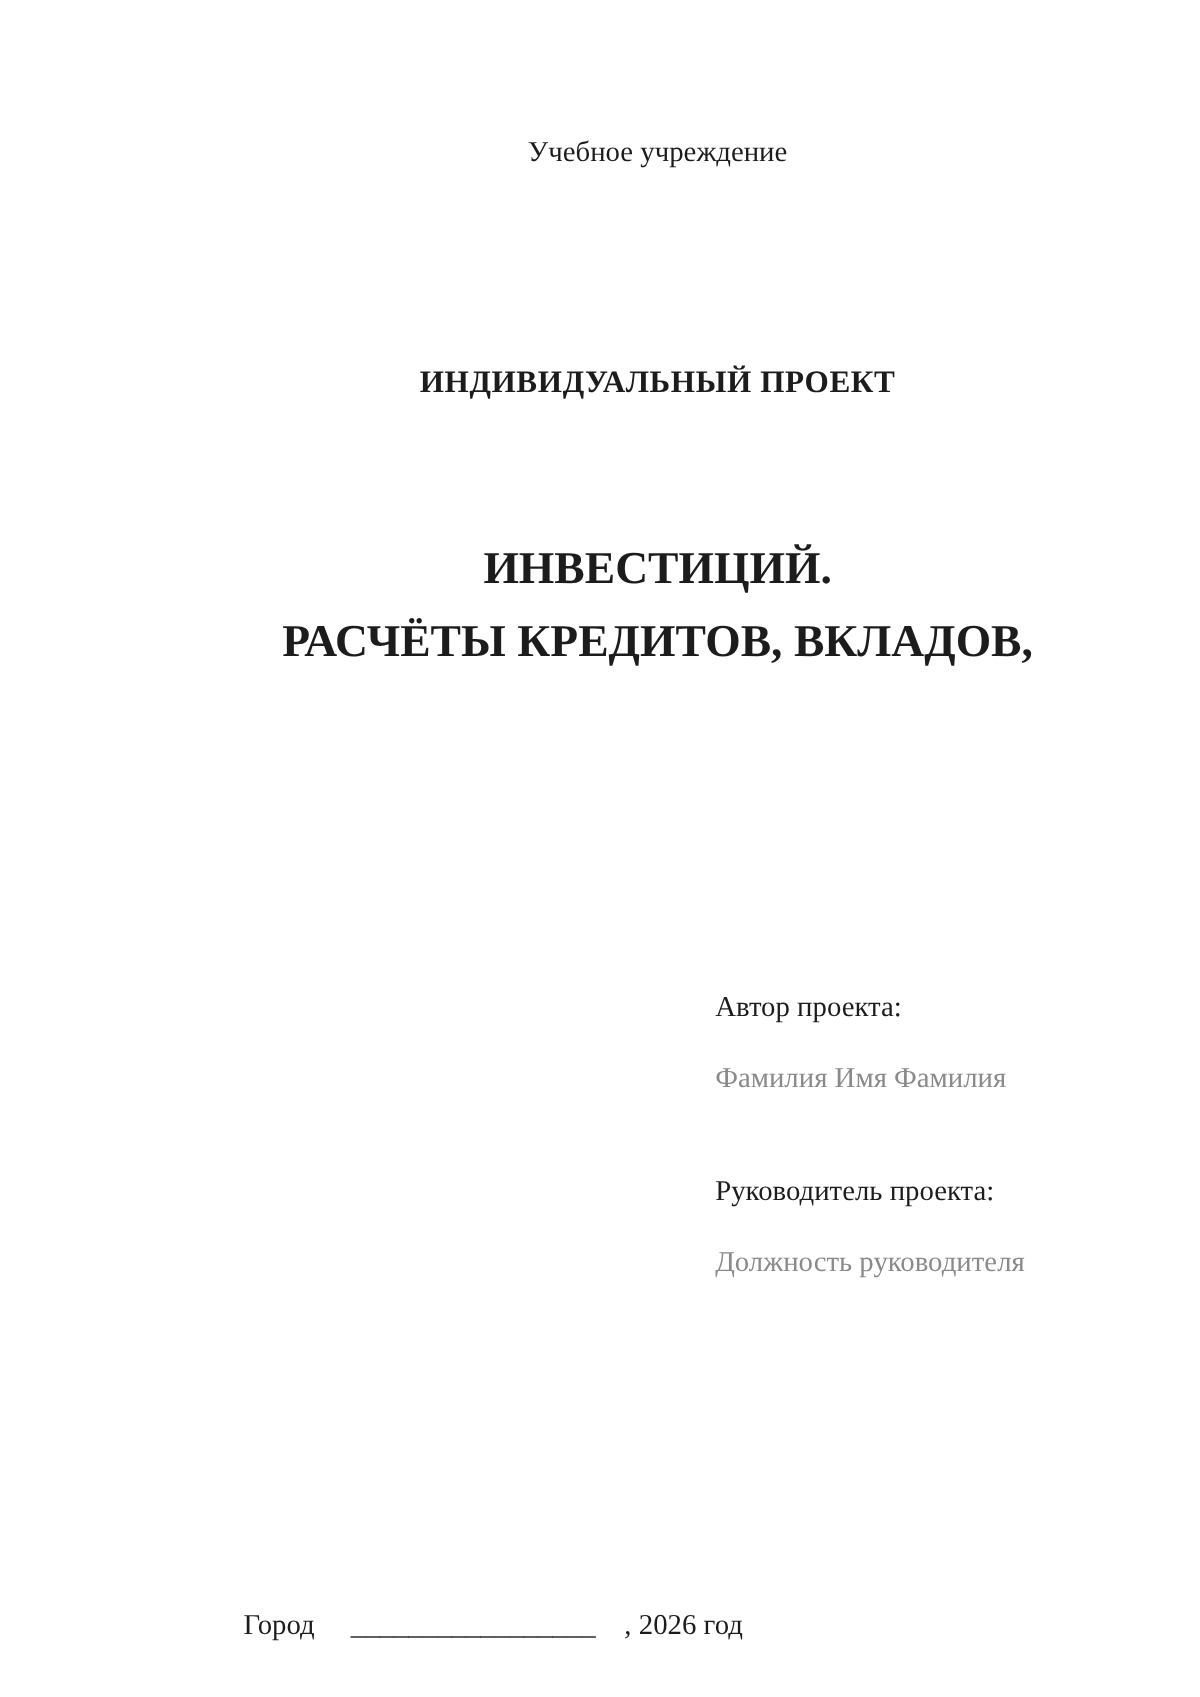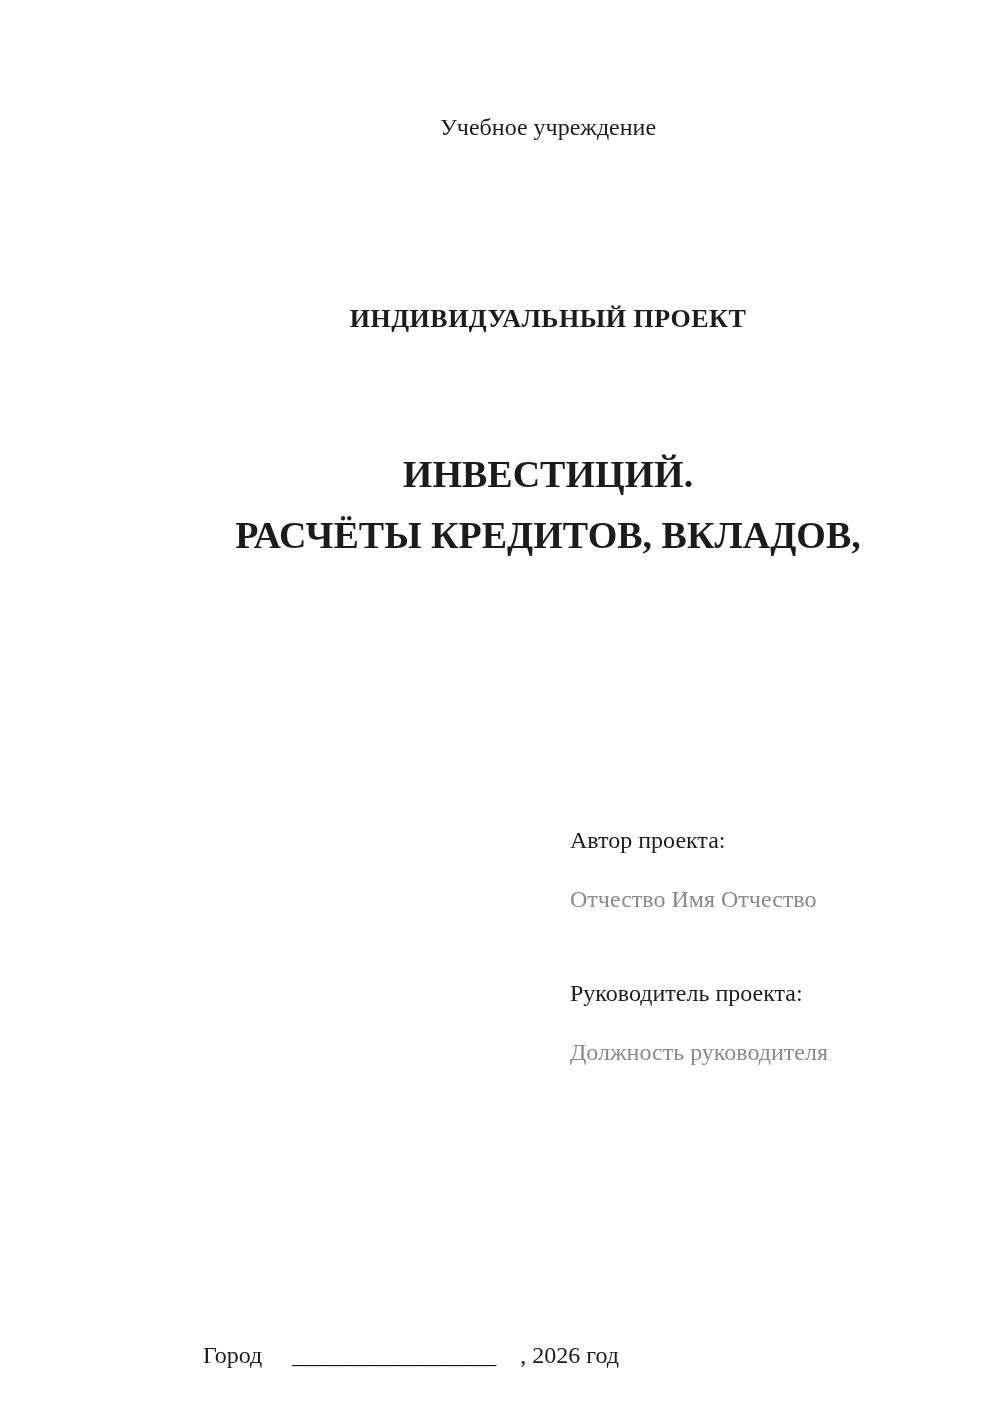--- a/index.html
+++ b/index.html
@@ -37,21 +37,21 @@
   .main-title {
     position: absolute;
     top: 420px; left: 100px; right: 28px;
     text-align: center;
     font-size: 38px;
     line-height: 37px;
     font-weight: 700;
   }
   .credits {
     position: absolute;
-    top: 787px; left: 534px;
+    top: 787px; left: 560px;
     font-size: 24px;
     line-height: 35px;
     text-align: left;
   }
   .credits .label { color: #1c1c1c; }
   .credits .muted { color: #8a8a8a; }
   .credits .gap { height: 35px; }
   .city-year {
     position: absolute;
     top: 1291px; left: 143px; right: 71px;
@@ -68,21 +68,21 @@
 
   <div class="project-type">ИНДИВИДУАЛЬНЫЙ ПРОЕКТ</div>
 
   <div class="main-title">
     <div>ИНВЕСТИЦИЙ.</div>
     <div>РАСЧЁТЫ КРЕДИТОВ, ВКЛАДОВ,</div>
   </div>
 
   <div class="credits">
     <div class="label">Автор проекта:</div>
-    <div class="muted">Отчество Имя Отчество</div>
+    <div class="muted">Фамилия Имя Фамилия</div>
     <div class="gap"></div>
     <div class="label">Руководитель проекта:</div>
     <div class="muted">Должность руководителя</div>
   </div>
 
   <div class="city-year">
     <span>Город </span><span>_________________</span><span>, 2026 год</span>
   </div>
 
 </div>

